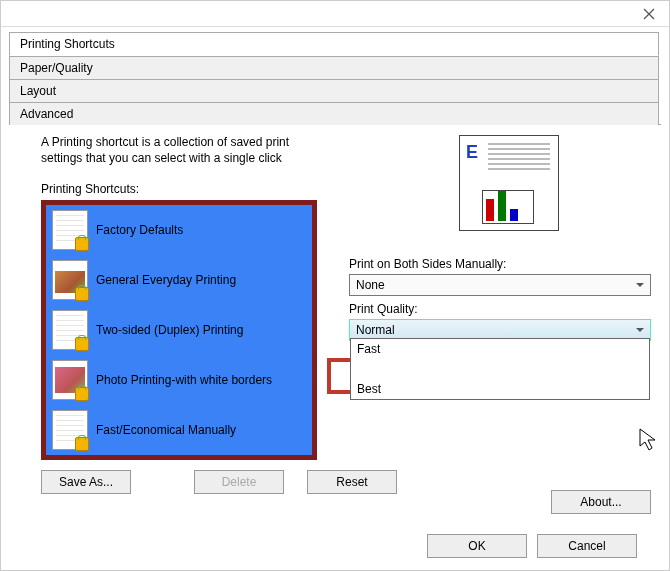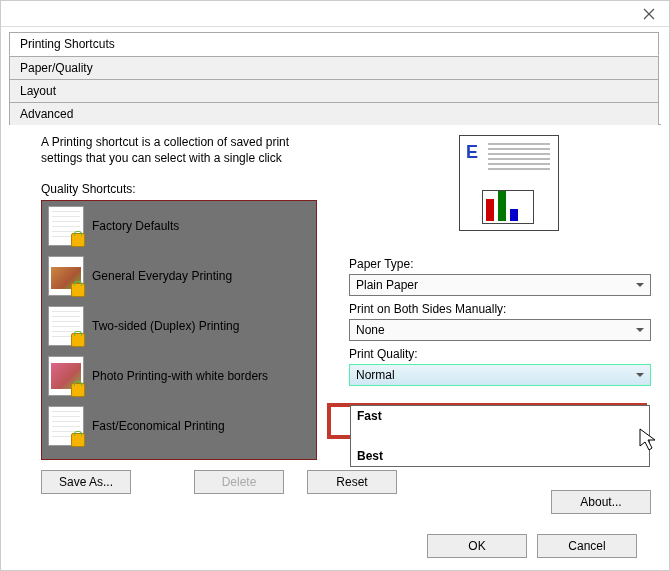--- a/index.html
+++ b/index.html
@@ -18,21 +18,21 @@
   }
   .tab {
     padding: 4px 10px; border:1px solid #aaa; border-bottom:none; margin-right:2px; background:#f0f0f0; position:relative; top:1px; cursor:pointer;
   }
   .tab.active { background:#fff; border-bottom:1px solid #fff; }
   .content { padding: 10px 18px; display:flex; gap:20px; }
   .left { width: 310px; padding-left: 22px; }
   .desc { margin-bottom:16px; line-height:1.3; max-width:280px; }
   .list-label { margin-bottom:4px; }
   .list {
-    border:1px solid #7f1d1d; width:276px; height:260px; overflow:hidden; background:#737373;
+    border:5px solid #7f1d1d; width:276px; height:260px; overflow:hidden; background:#3b82f6;
   }
   .item {
     display:flex; align-items:center; gap:8px; padding:5px 6px; height:50px; cursor:pointer;
   }
   .thumb {
     width:36px; height:40px; border:1px solid #999; background:#fff; position:relative; flex-shrink:0;
   }
   .thumb .photo {
     position:absolute; left:2px; top:10px; right:2px; bottom:6px; background:linear-gradient(135deg,#c84, #a53 60%, #7a3);
   }
@@ -64,21 +64,21 @@
   .bar { width:8px; }
   .b1{height:22px;background:#c00;} .b2{height:30px;background:#070;} .b3{height:12px;background:#00c;}
   .field { margin-bottom:6px; }
   .flabel { margin-bottom:3px; }
   .sel {
     height:22px; border:1px solid #777; background:#fafafa; display:flex; align-items:center; padding:0 6px; position:relative; cursor:pointer;
   }
   .sel::after { content:""; position:absolute; right:6px; top:8px; border:4px solid transparent; border-top-color:#555; }
   .sel.open { background:linear-gradient(#eaf5fa,#d0e8f5); border-color:#5ea; }
   .dropdown {
-    position:absolute; left:0; right:0; top:40px; border:1px solid #666; background:#fff; z-index:10;font-weight:bold;
+    position:absolute; left:0; right:0; top:18px; border:1px solid #666; background:#fff; z-index:10;
   }
   .opt { padding:3px 6px; cursor:pointer; height:20px; display:flex; align-items:center; }
   .highlight-box {
     position:absolute; border:4px solid #c0392b; pointer-events:none;
   }
   .cursor-arrow {
     position:absolute; width:20px; height:26px; z-index:50; pointer-events:none;
   }
   .bottom-btns {
     position:absolute; bottom:12px; right:32px; display:flex; gap:10px;padding-left:36px;
@@ -103,21 +103,21 @@
   <div class="tabs">
     <div class="tab active">Printing Shortcuts</div>
     <div class="tab">Paper/Quality</div>
     <div class="tab">Layout</div>
     <div class="tab">Advanced</div>
   </div>
 
   <div class="content">
     <div class="left">
       <div class="desc">A Printing shortcut is a collection of saved print settings that you can select with a single click</div>
-      <div class="list-label">Quality Shortcuts:</div>
+      <div class="list-label">Printing Shortcuts:</div>
 
       <div class="list">
         <div class="item">
           <div class="thumb lines">
               <div class="lock"></div>
             </div>
           <span>Factory Defaults</span>
         </div>
         <div class="item">
           <div class="thumb">
@@ -136,21 +136,21 @@
           <div class="thumb">
               <div class="photo2"></div>
               <div class="lock"></div>
             </div>
           <span>Photo Printing-with white borders</span>
         </div>
         <div class="item">
           <div class="thumb lines">
               <div class="lock"></div>
             </div>
-          <span>Fast/Economical Printing</span>
+          <span>Fast/Economical Manually</span>
         </div>
       </div>
 
       <div class="btn-row">
         <div class="btn">Save As...</div>
         <div class="btn disabled">Delete</div>
         <div class="btn">Reset</div>
       </div>
     </div>
 
@@ -163,26 +163,20 @@
           <div class="pline"></div>
           <div class="pline"></div>
           <div class="pline"></div>
         <div class="bars">
           <div class="bar b1"></div>
             <div class="bar b2"></div>
             <div class="bar b3"></div>
         </div>
       </div>
 
-      <div class="field">
-        <div class="flabel">Paper Type:</div>
-        <div class="sel">
-            <span>Plain Paper</span>
-          </div>
-      </div>
 
       <div class="field">
         <div class="flabel">Print on Both Sides Manually:</div>
         <div class="sel">
             <span>None</span>
           </div>
       </div>
 
 
       <div class="field" style="position:relative;">

